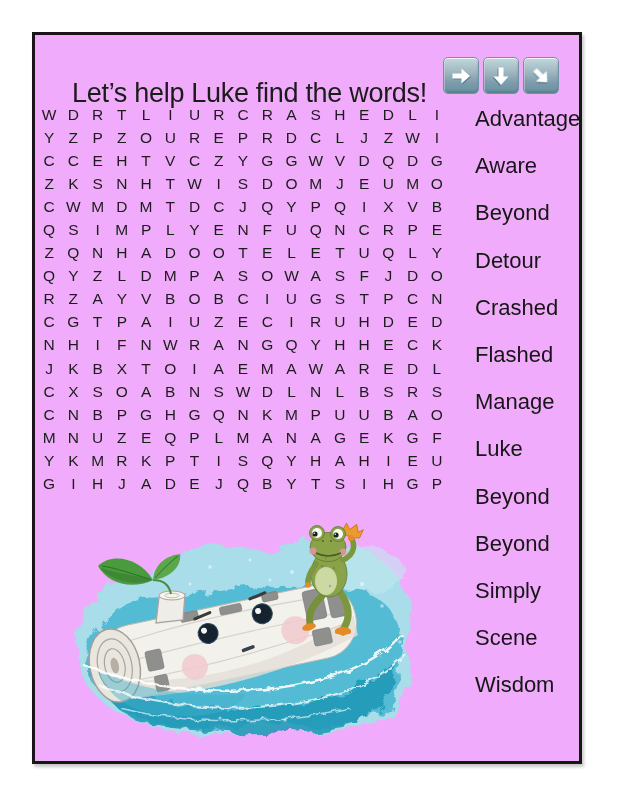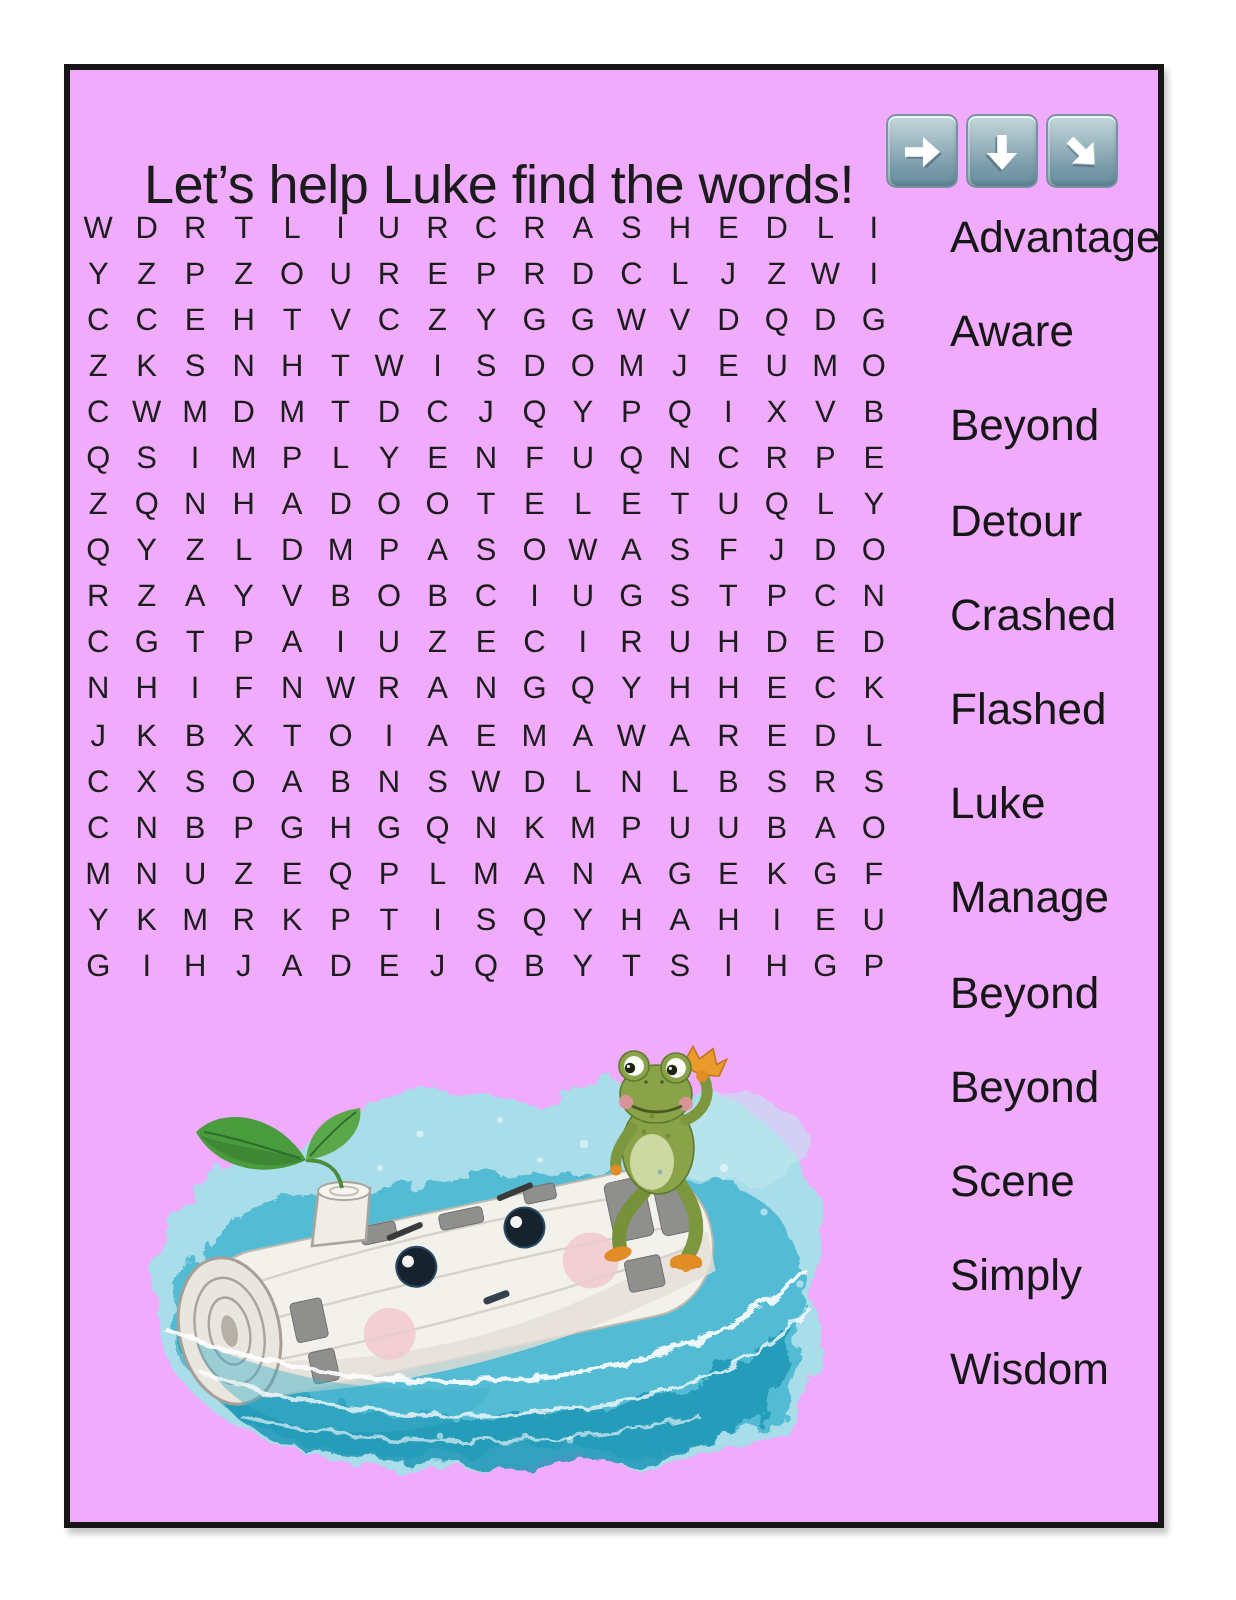--- a/index.html
+++ b/index.html
@@ -351,26 +351,26 @@
       <span class="cell">P</span>
     </div>
 
   <div class="word-list">
       <div class="word">Advantage</div>
       <div class="word">Aware</div>
       <div class="word">Beyond</div>
       <div class="word">Detour</div>
       <div class="word">Crashed</div>
       <div class="word">Flashed</div>
+      <div class="word">Manage</div>
       <div class="word">Luke</div>
-      <div class="word">Manage</div>
       <div class="word">Beyond</div>
       <div class="word">Beyond</div>
+      <div class="word">Simply</div>
       <div class="word">Scene</div>
-      <div class="word">Simply</div>
       <div class="word">Wisdom</div>
     </div>
 
   <svg class="illustration" viewBox="0 0 366 228" xmlns="http://www.w3.org/2000/svg">
     <defs>
       <filter id="fuzz" x="-15%" y="-15%" width="130%" height="130%">
         <feTurbulence type="fractalNoise" baseFrequency="0.055" numOctaves="4" seed="7" result="n"></feTurbulence>
         <feDisplacementMap in="SourceGraphic" in2="n" scale="16"></feDisplacementMap>
       </filter>
       <filter id="fuzz-sm" x="-15%" y="-15%" width="130%" height="130%">

